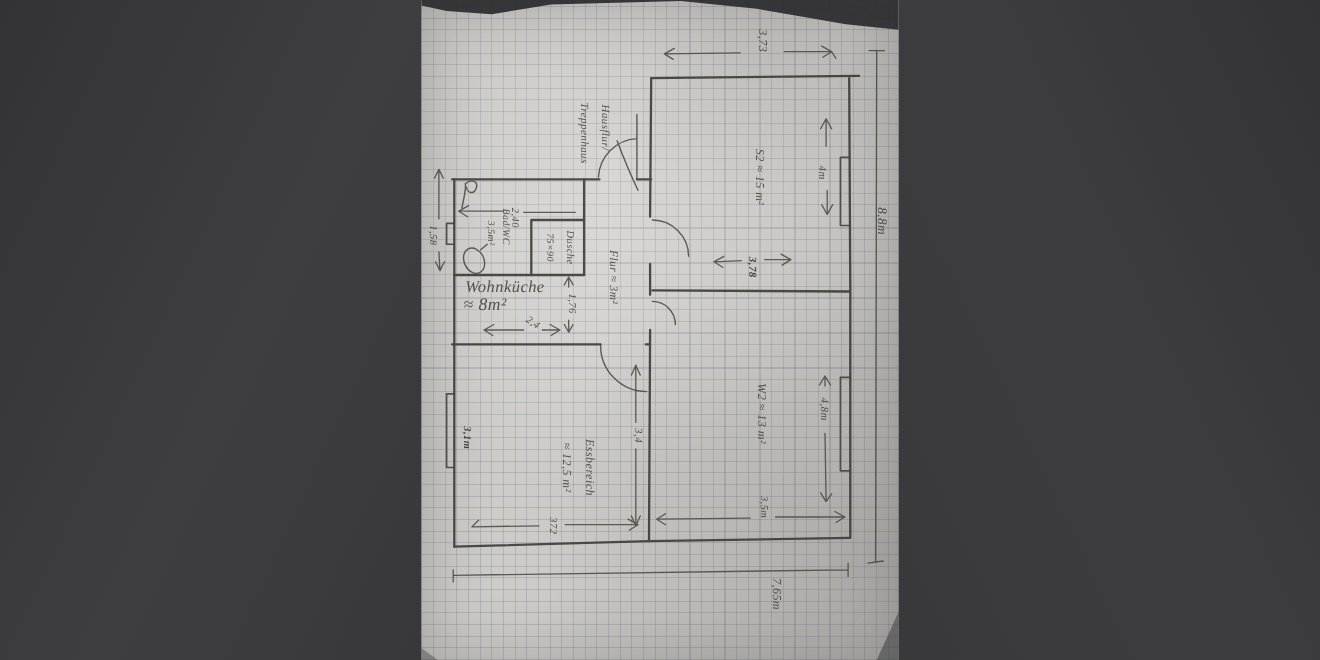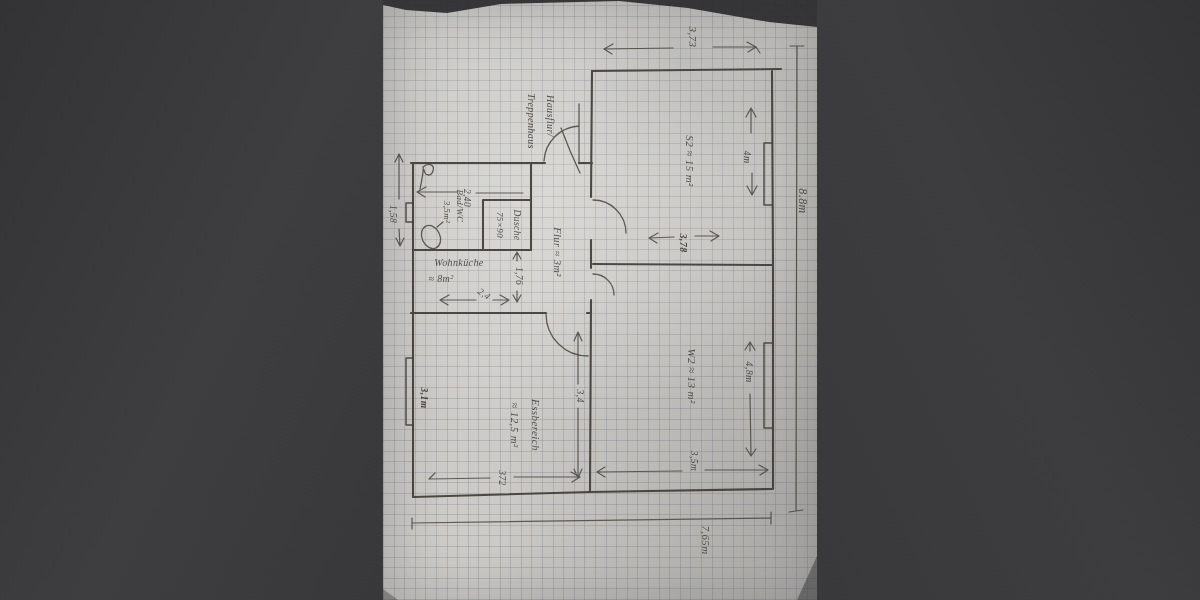--- a/index.html
+++ b/index.html
@@ -89,22 +89,22 @@
         <path d="M54,227 l6,-5"></path>
         <path d="M37,189 C39,178 41,172 40,167 C46,162 52,165 50,171 C48,177 42,176 41,170"></path>
       </g>
     </svg>
 
     <div class="lbl" style="left:307px;top:161px;font-size:11px">S2 ≈ 15 m²</div>
     <div class="lbl" style="left:309px;top:376px;font-size:11px">W2 ≈ 13 m²</div>
     <div class="lbl" style="left:153px;top:425px;font-size:11px">Essbereich</div>
     <div class="lbl" style="left:132px;top:425px;font-size:11px">≈ 12,5 m²</div>
     <div class="lbl" style="left:174px;top:252px;font-size:10.5px">Flur ≈ 3m²</div>
-    <div class="lbl h" style="left:76px;top:262px;font-size:10px">Wohnküche</div>
-    <div class="lbl h" style="left:58px;top:278px;font-size:10px">≈ 8m²</div>
+    <div class="lbl h" style="left:76px;top:262px;font-size:15px">Wohnküche</div>
+    <div class="lbl h" style="left:58px;top:278px;font-size:16px">≈ 8m²</div>
     <div class="lbl" style="left:77px;top:206px;font-size:9px">Bad/WC</div>
     <div class="lbl" style="left:64px;top:212px;font-size:9px">3,5m²</div>
     <div class="lbl" style="left:134px;top:225px;font-size:9.5px">Dusche</div>
     <div class="lbl" style="left:117px;top:225px;font-size:9px">75×90</div>
     <div class="lbl" style="left:167px;top:116px;font-size:10px">Hausflur/</div>
     <div class="lbl" style="left:148px;top:121px;font-size:10px">Treppenhaus</div>
 
     <div class="lbl" style="left:310px;top:37px;font-size:11px">3,73</div>
     <div class="lbl" style="left:419px;top:201px;font-size:12px">8.8m</div>
     <div class="lbl" style="left:364px;top:157px;font-size:10px">4m</div>

